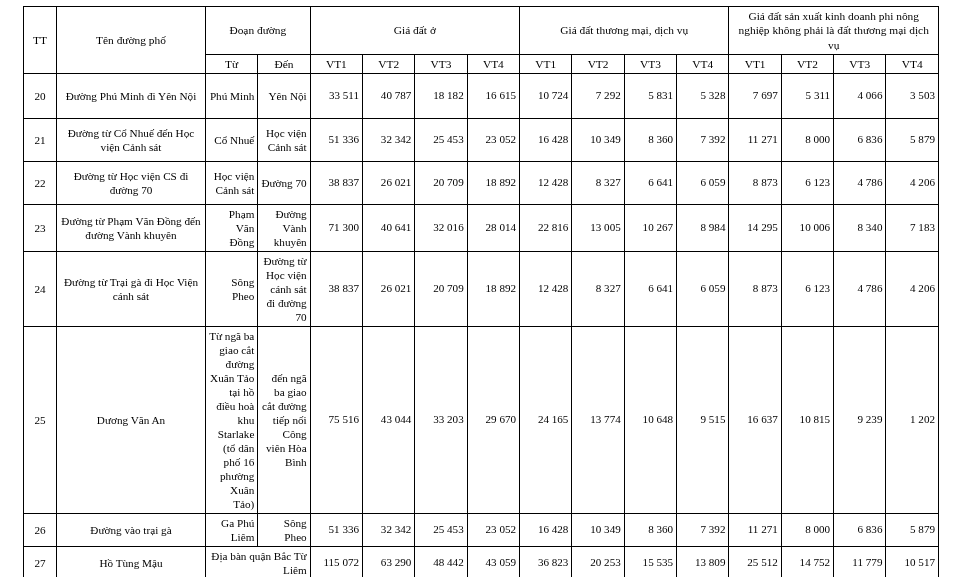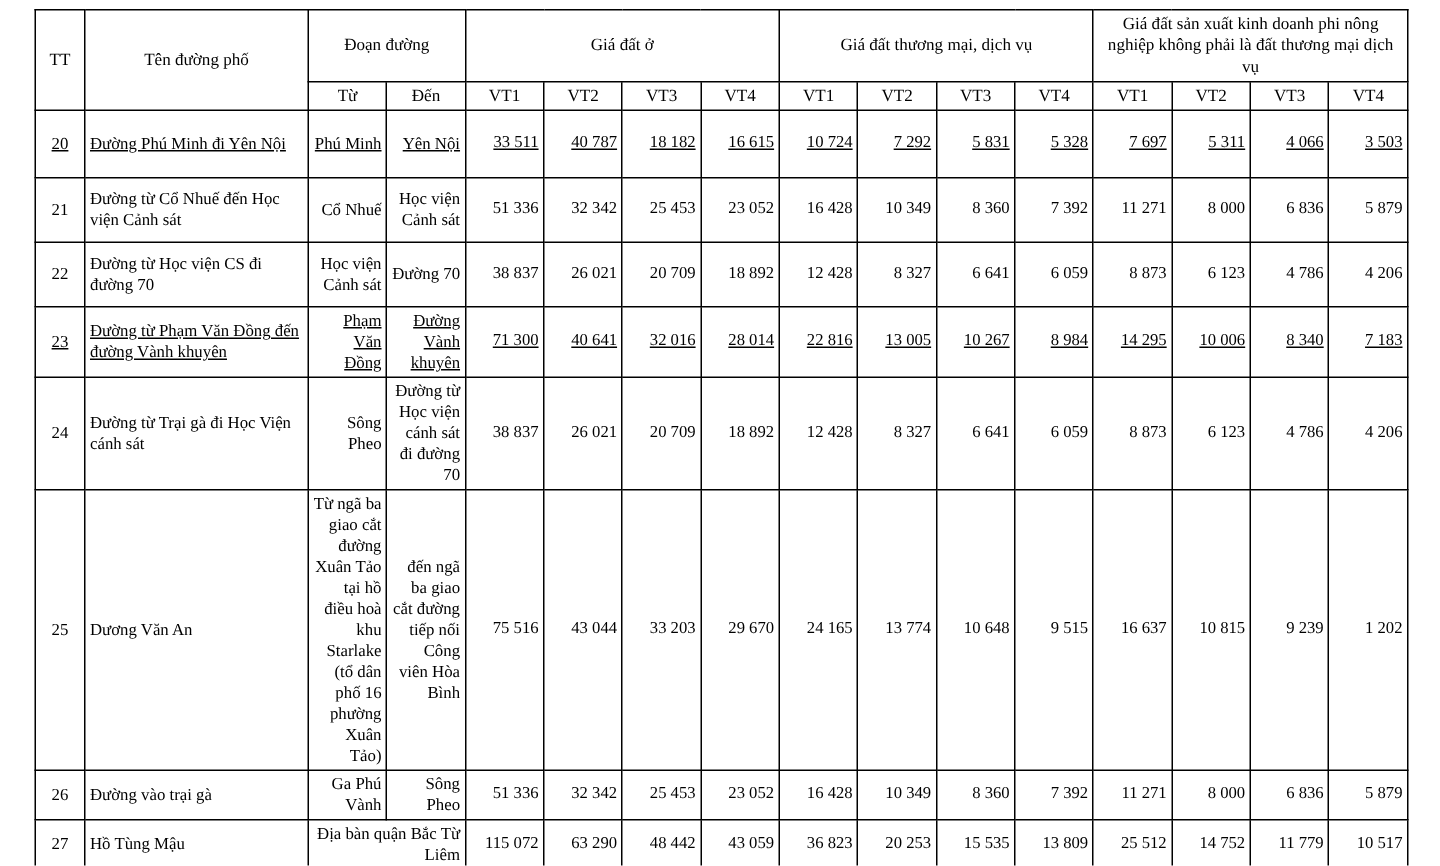--- a/index.html
+++ b/index.html
@@ -50,33 +50,33 @@
   th.h-to  { width: 106px; }
   th.h-vt  { width: 48px; }
   th.h-vt-wide { width: 49px; }
 
   td.c-tt {
     text-align: center;
     font-size: 11.2px;
     padding: 2px 1px;
   }
   td.c-name {
-    text-align: left;
+    text-align: center;
     padding-left: 5px;
   }
   td.c-seg {
     text-align: right;
   }
   td.c-num {
     text-align: right;
     padding-right: 5px;
     white-space: nowrap;
     font-size: 11.1px;
   }
-  tr.r-tall td { height: 40px; text-decoration: underline; }
+  tr.r-tall td { height: 40px; }
   tr.r-mid td  { height: 38px; }
   tr.r-xtall td { height: 96px; }
   tr.r-short td { height: 26px; }
 </style>
 </head>
 <body>
 
 <div class="sheet">
   <table class="price-table">
     <thead>
@@ -210,21 +210,21 @@
           <td class="c-num">10 648</td>
           <td class="c-num">9 515</td>
           <td class="c-num">16 637</td>
           <td class="c-num">10 815</td>
           <td class="c-num">9 239</td>
           <td class="c-num">1 202</td>
         </tr>
         <tr class="r-short">
           <td class="c-tt">26</td>
           <td class="c-name">Đường vào trại gà</td>
-          <td class="c-seg">Ga Phú Vành</td>
+          <td class="c-seg">Ga Phú Liêm</td>
           <td class="c-seg">Sông Pheo</td>
           <td class="c-num">51 336</td>
           <td class="c-num">32 342</td>
           <td class="c-num">25 453</td>
           <td class="c-num">23 052</td>
           <td class="c-num">16 428</td>
           <td class="c-num">10 349</td>
           <td class="c-num">8 360</td>
           <td class="c-num">7 392</td>
           <td class="c-num">11 271</td>

